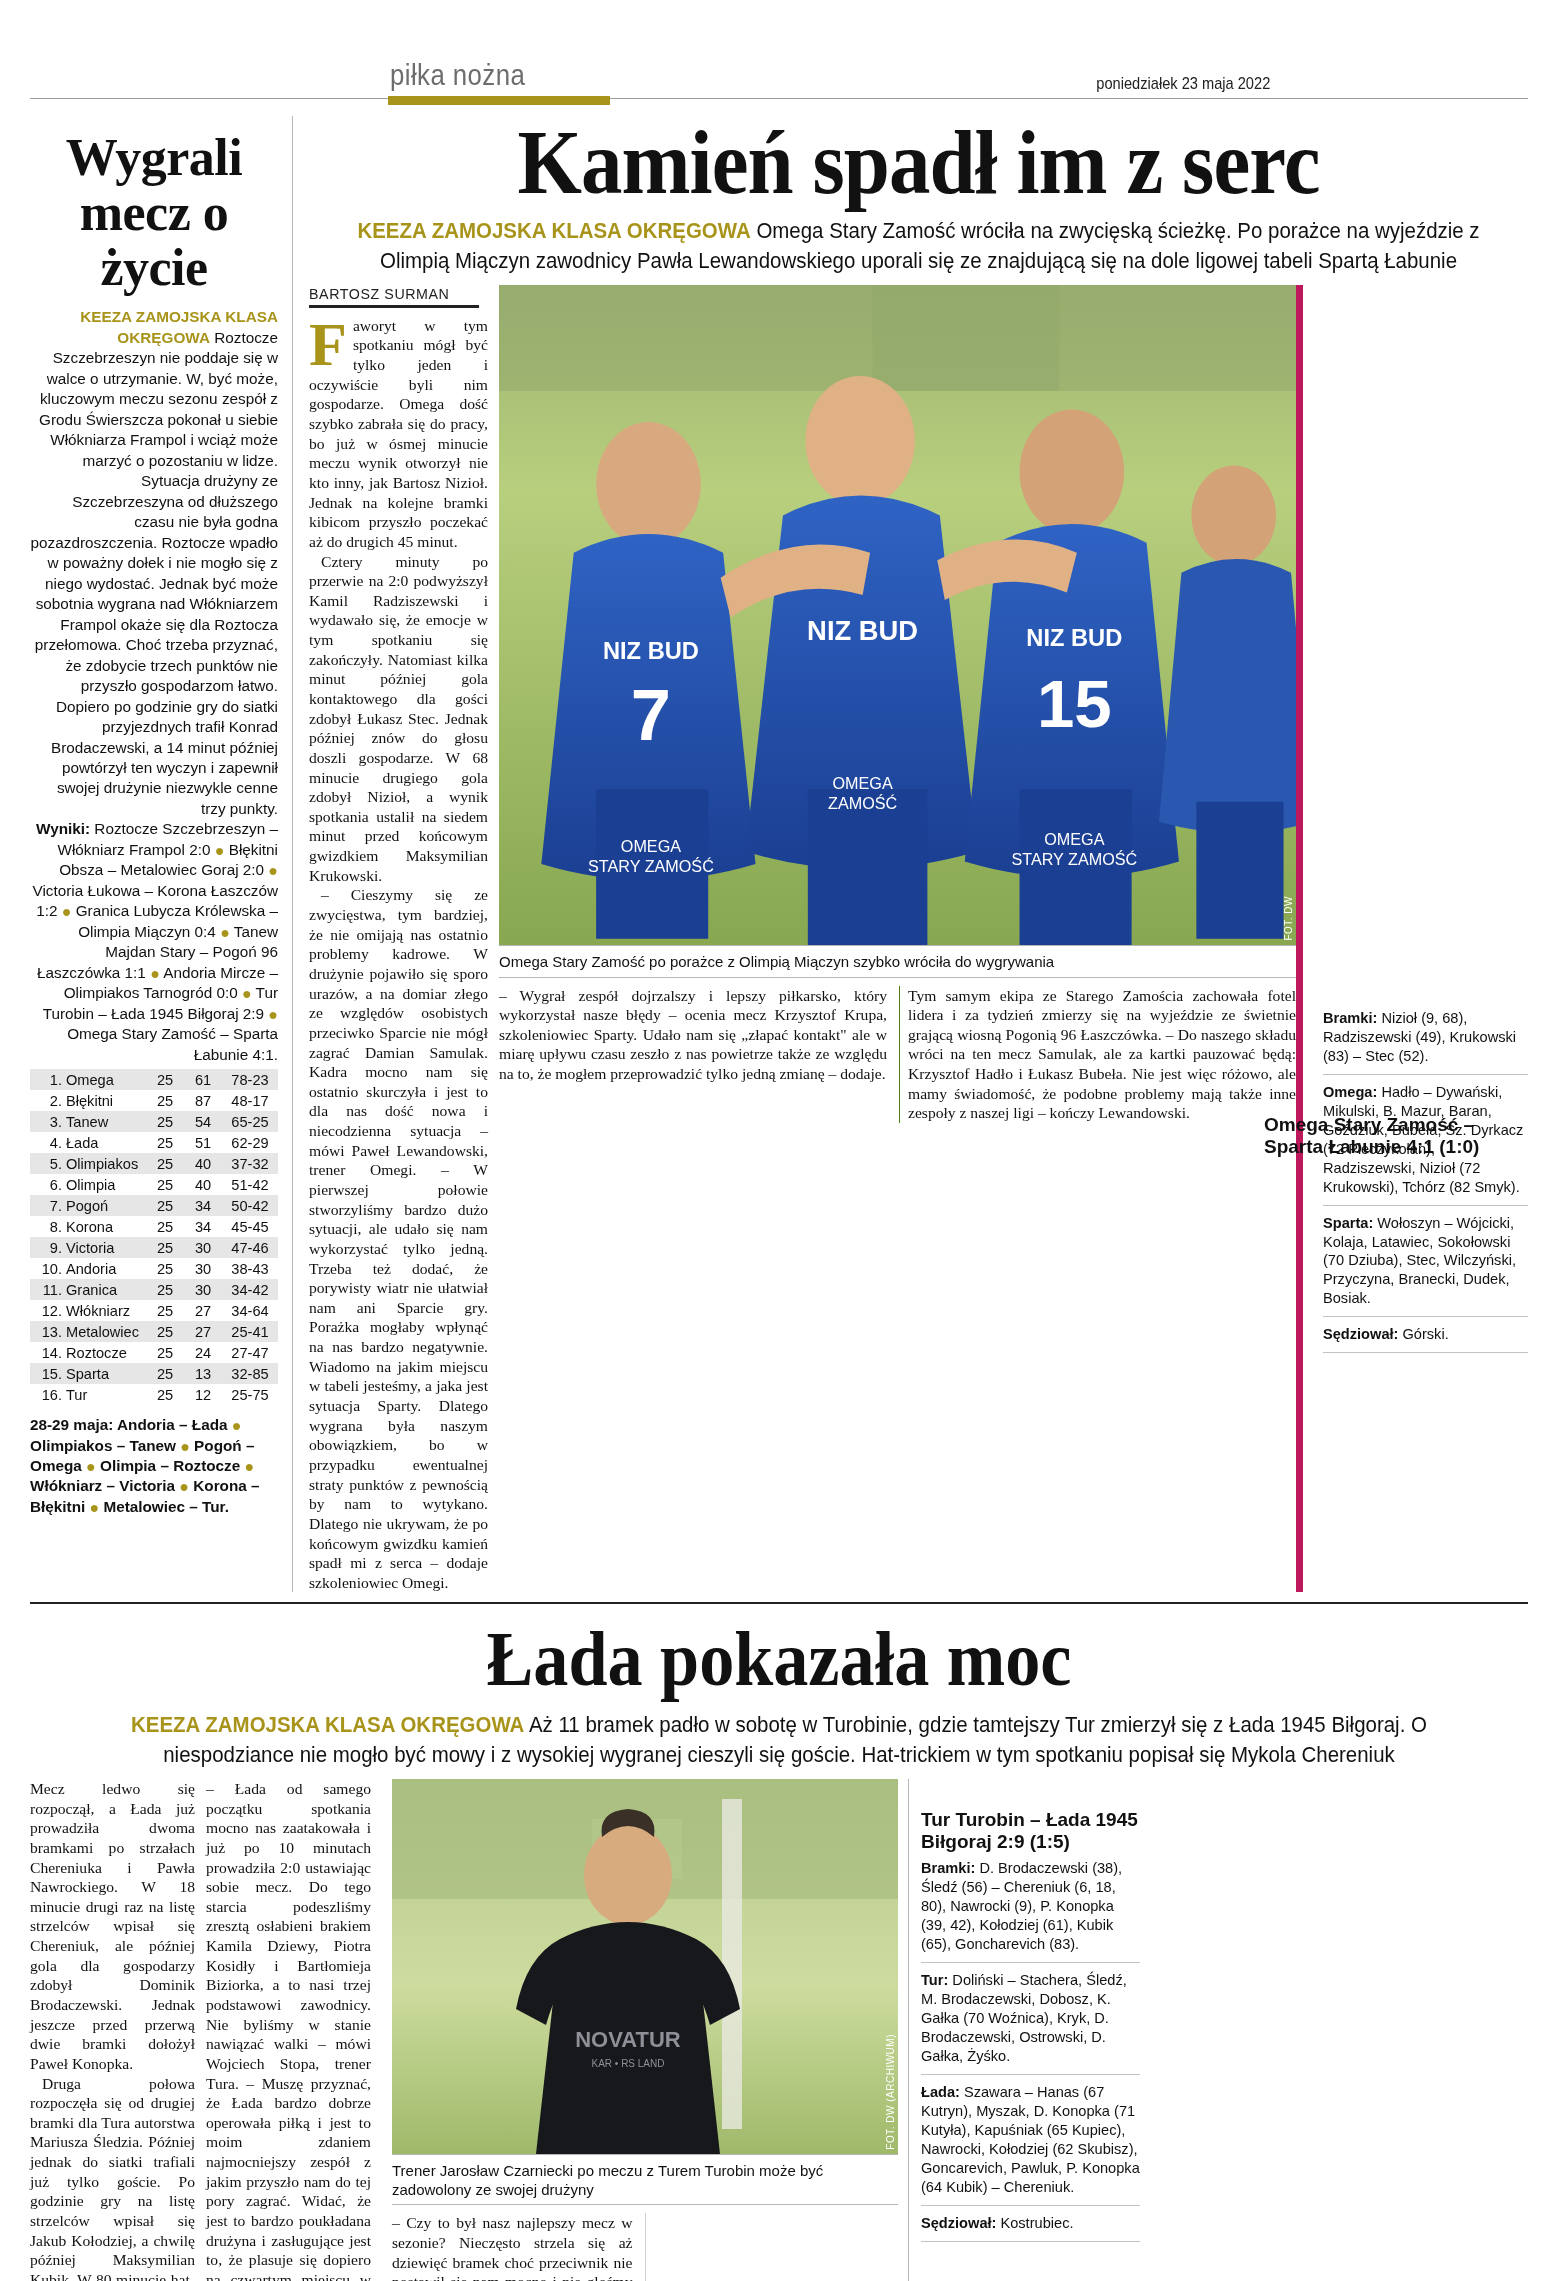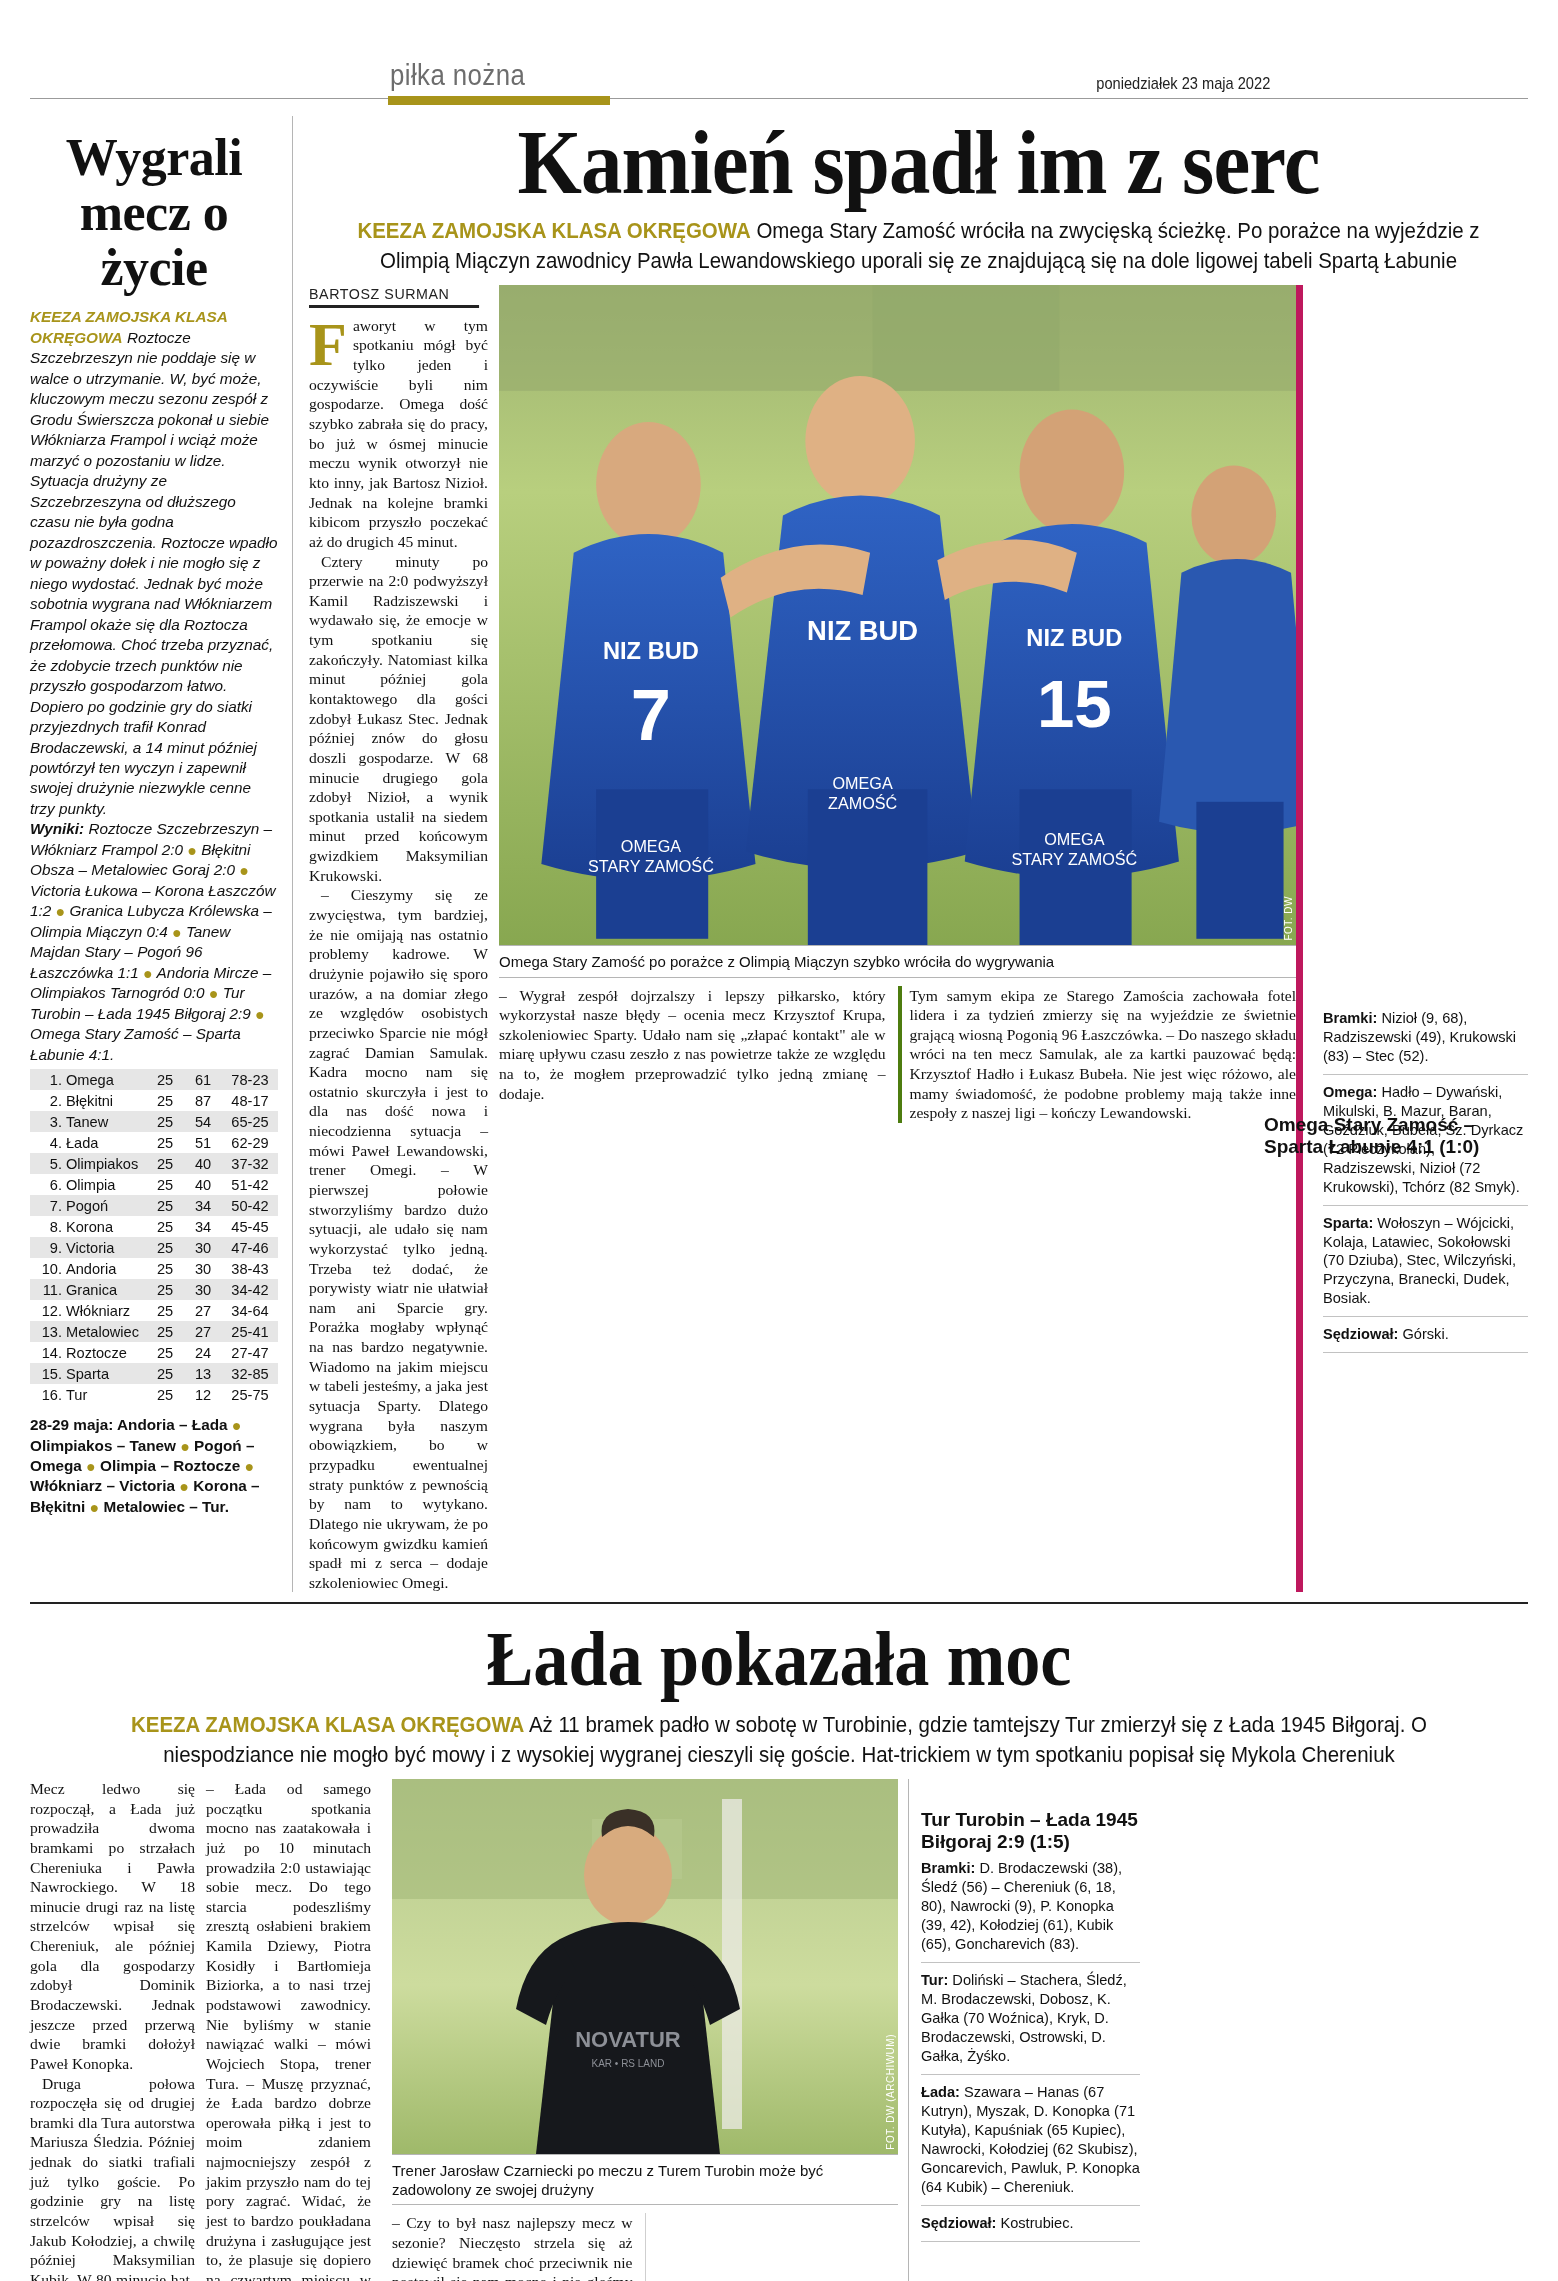--- a/index.html
+++ b/index.html
@@ -56,21 +56,21 @@
   .tag{color:#a8941a;font-weight:bold;}
 
   
   .top-zone{display:flex;margin-top:6px;}
   .side-col{width:262px;flex:0 0 262px;padding-right:14px;box-sizing:border-box;}
   .side-head{
     font-family:"Liberation Serif", serif;
     font-size:52px;line-height:1.06;text-align:center;font-weight:bold;
     margin:14px 0 12px 0;letter-spacing:-.5px;
   }
-  .side-body{font-size:15.3px;line-height:1.34;text-align:left;font-style:italic;}
+  .side-body{font-size:15.3px;line-height:1.34;text-align:right;}
   .side-body .tag{font-size:15.3px;}
 
   .main-col{flex:1;padding-left:16px;box-sizing:border-box;border-left:1px solid #b5b5b5;}
   .big-head{
     font-family:"Liberation Serif", serif;
     font-weight:bold;font-size:92px;line-height:.96;
     text-align:center;letter-spacing:-1px;
     transform:scaleX(.9);transform-origin:center;
     margin:2px 0 10px 0;
   }
@@ -361,21 +361,21 @@
             </svg>
             <div class="photo-credit">FOT. DW</div>
           </div>
           <div class="rule"></div>
           <div class="caption">Omega Stary Zamość po porażce z Olimpią Miączyn szybko wróciła do wygrywania</div>
           <div class="rule"></div>
           <div style="display:flex;margin-top:8px;">
             <div style="flex:1;padding-right:12px;" class="serif">
               <p class="first">– Wygrał zespół dojrzalszy i lepszy piłkarsko, który wykorzystał nasze błędy – ocenia mecz Krzysztof Krupa, szkoleniowiec Sparty. Udało nam się „złapać kontakt" ale w miarę upływu czasu zeszło z nas powietrze także ze względu na to, że mogłem przeprowadzić tylko jedną zmianę – dodaje.</p>
             </div>
-            <div style="flex:1;padding-left:8px;border-left:4px solid #4d7c0f;" class="serif">
+            <div style="flex:1;padding-left:8px;border-left:1px solid #4d7c0f;" class="serif">
               <p class="first">Tym samym ekipa ze Starego Zamościa zachowała fotel lidera i za tydzień zmierzy się na wyjeździe ze świetnie grającą wiosną Pogonią 96 Łaszczówka. – Do naszego składu wróci na ten mecz Samulak, ale za kartki pauzować będą: Krzysztof Hadło i Łukasz Bubeła. Nie jest więc różowo, ale mamy świadomość, że podobne problemy mają także inne zespoły z naszej ligi – kończy Lewandowski.</p>
             </div>
           </div>
         </div>
 
         <div class="box-col">
           <div style="height:724px;"></div>
           <div class="box-line"><b>Bramki:</b><span> Nizioł (9, 68), Radziszewski (49), Krukowski (83) – Stec (52).</span></div>
           <div class="box-sep"></div>
           <div class="box-line"><b>Omega:</b><span> Hadło – Dywański, Mikulski, B. Mazur, Baran, Goździuk, Bubeła, Sz. Dyrkacz (72 Pieczykolan), Radziszewski, Nizioł (72 Krukowski), Tchórz (82 Smyk).</span></div>

